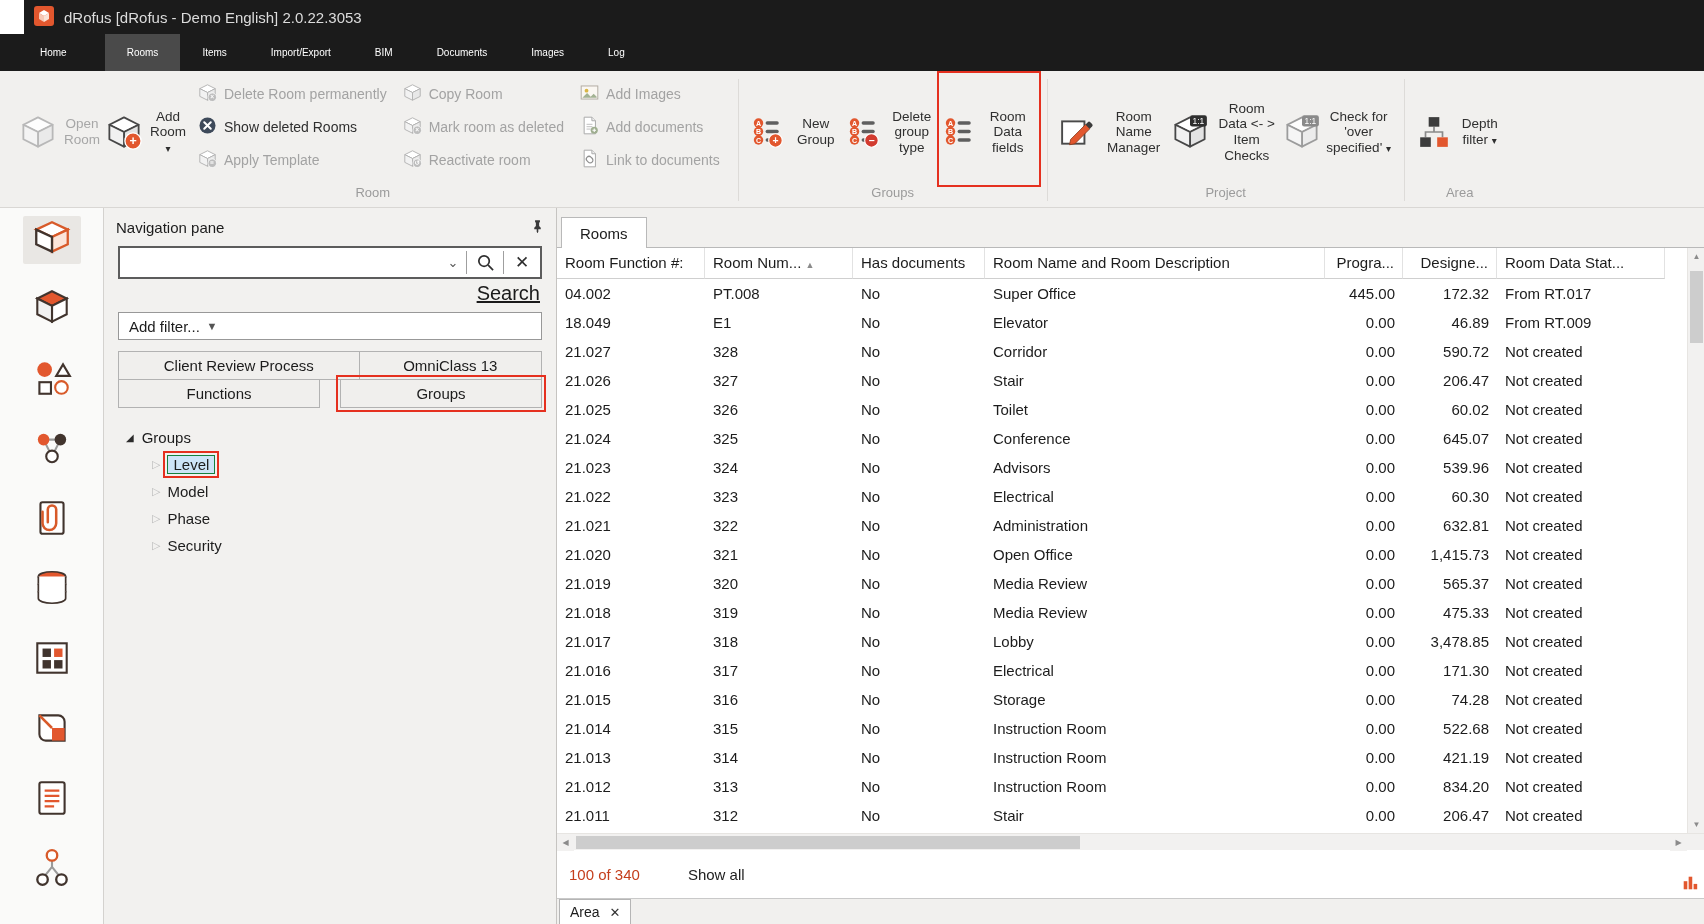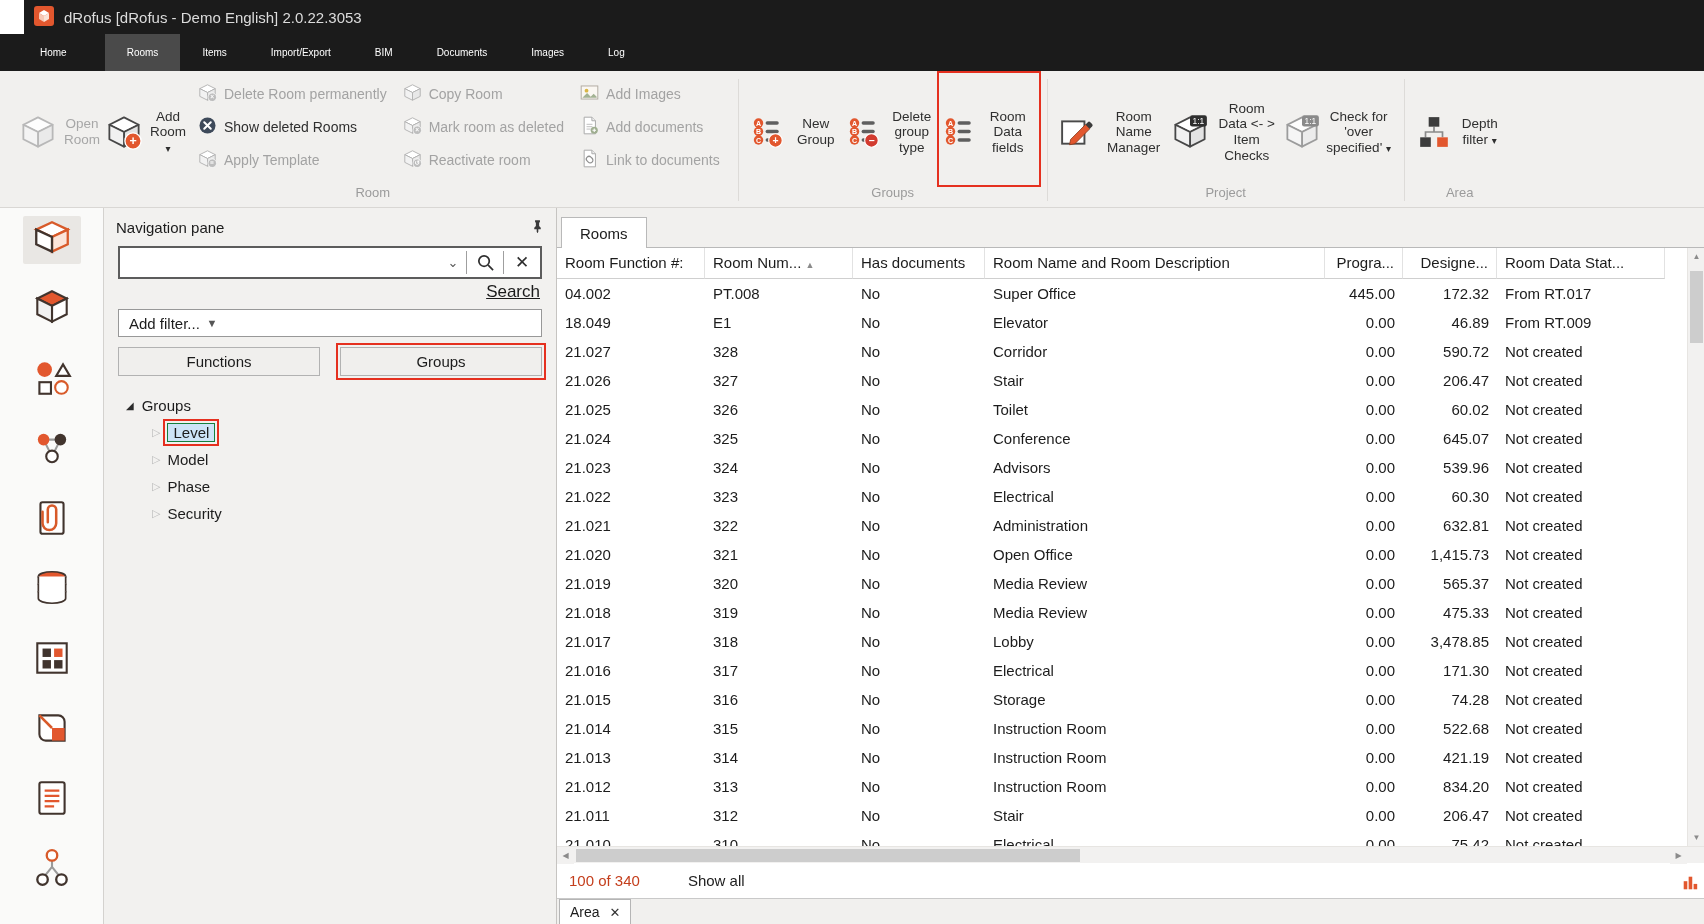--- a/index.html
+++ b/index.html
@@ -55,21 +55,21 @@
     padding: 0 12px; font-size: 15px; }
   .search-wrap { padding: 0 14px; }
   .search-box { height: 33px; border: 2px solid #5c5c5c; background: #fff; display: flex; align-items: stretch; }
   .search-box input { flex: 1; min-width: 0; border: 0; outline: 0; padding: 0 8px;
     font-size: 15px; font-family: inherit; cursor: text; }
   .sb-btn { width: 36px; display: flex; align-items: center; justify-content: center; color: #2e2e2e; }
   .sb-btn.chev { width: 26px; font-size: 13px; color: #555; }
   .sb-btn.xbtn { font-size: 17px; }
   .sb-sep { width: 1px; background: #9f9f9f; margin: 3px 0; }
   .search-link-row { text-align: right; padding: 3px 2px 0; }
-  .search-link { text-decoration: underline; font-size: 17px; color: #1a1a1a; }
+  .search-link { text-decoration: underline; font-size: 20px; color: #1a1a1a; }
   .add-filter { margin-top: 7px; height: 28px; border: 1px solid #989898; background: #fff;
     display: flex; align-items: center; padding-left: 10px;
     font-size: 15px; }
   .af-caret { width: 24px; align-self: stretch; display: flex; align-items: center;
     justify-content: center; color: #555; font-size: 11px; }
   .filter-tabs { margin: 11px 14px 4px; }
   .ft-row { display: flex; }
   .ft-row1 { margin-top: -1px; gap: 21px; }
   .ft-btn { height: 29px; background: #f0efed; border: 1px solid #b2b2b2; display: flex;
     align-items: center; justify-content: center; font-size: 15px; }
@@ -101,21 +101,21 @@
   .num { text-align: right; }
   .vscroll { width: 17px; background: #f2f1f0; display: flex; flex-direction: column; border-left: 1px solid #e7e5e2; }
   .scroll-arrow { width: 17px; height: 17px; display: flex; align-items: center;
     justify-content: center; font-size: 8px; color: #8b8b8b; background: #f2f1f0; flex: none; }
   .vtrack { flex: 1; position: relative; }
   .vthumb { position: absolute; top: 6px; left: 2px; width: 13px; height: 72px; background: #cdcdcd; }
   .hscroll { height: 17px; display: flex; background: #f2f1f0; border-top: 1px solid #e7e5e2; }
   .htrack { flex: 1; position: relative; }
   .hthumb { position: absolute; top: 2px; left: 2px; width: 46%; height: 13px; background: #cdcdcd; }
   .hcorner { width: 17px; background: #f2f1f0; }
-  .result-footer { height: 35px; display: flex; align-items: center; padding-left: 12px;
+  .result-footer { height: 48px; display: flex; align-items: center; padding-left: 12px;
     gap: 48px; font-size: 15px; position: relative; }
   .count { color: #c43e1c; }
   .corner-icon { position: absolute; right: 5px; bottom: 3px; }
   .bottom-strip { height: 26px; background: #f1f0ee; border-top: 1px solid #c9c9c9;
     display: flex; align-items: stretch; padding-left: 2px; }
   .bottom-tab { background: #fff; border: 1px solid #b5b5b5; border-bottom: none;
     display: flex; align-items: center; gap: 10px; padding: 0 10px; font-size: 14px; }
   .close-x { font-size: 13px; color: #333; }
 </style>
 </head>
@@ -475,20 +475,24 @@
       </div>
       <div class="search-link-row">
         <a class="search-link">Search</a>
       </div>
       <div class="add-filter">
         <span>Add filter...</span>
         <span class="af-caret">▼</span>
       </div>
     </div>
     <div class="filter-tabs" id="filter-tabs">
+        <div class="ft-row ft-row0">
+          <div class="ft-btn">Client Review Process</div>
+          <div class="ft-btn">OmniClass 13</div>
+        </div>
         <div class="ft-row ft-row1">
           <div class="ft-btn">Functions</div>
           <div class="ft-btn red-box">Groups</div>
         </div>
       </div>
     <div class="tree" id="tree">
         <div class="tree-root">
           <span class="tw-exp">◢</span>
           <span>Groups</span>
         </div>

